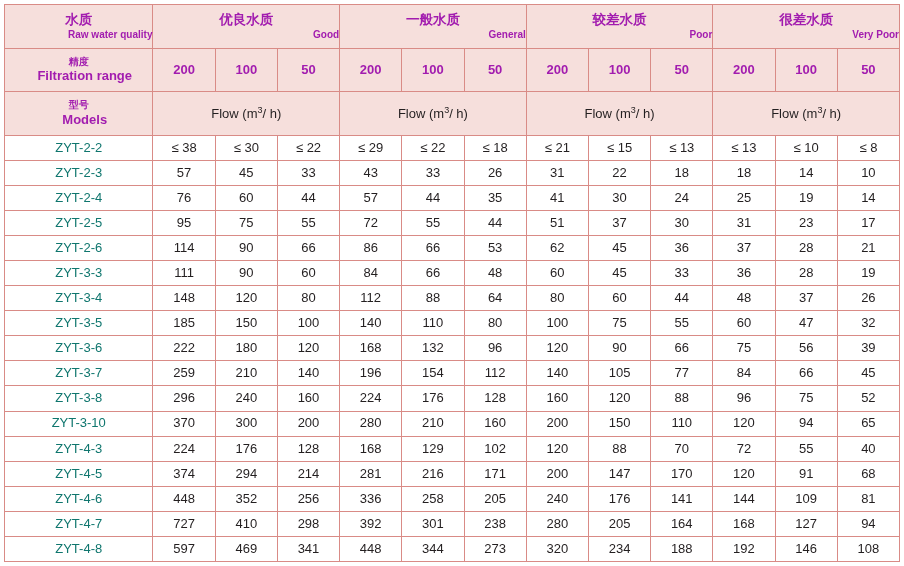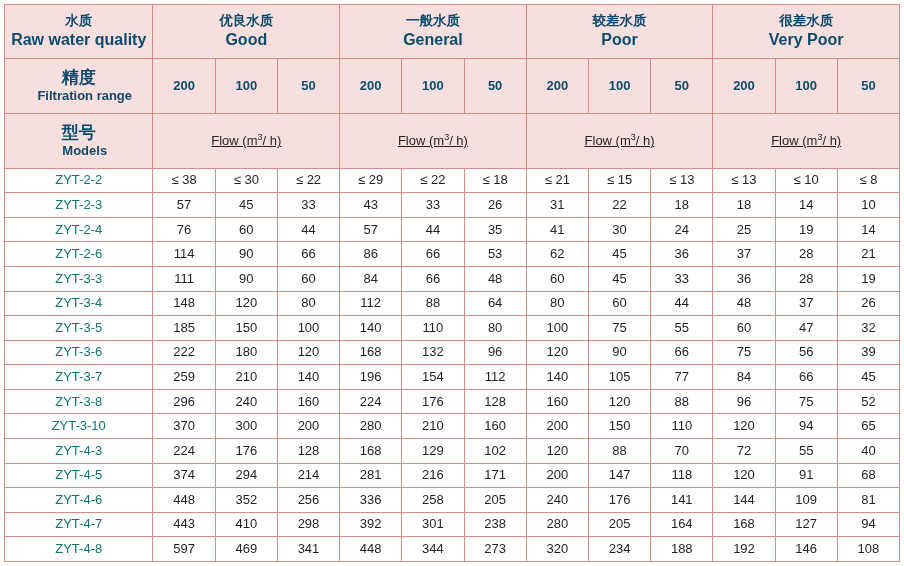--- a/index.html
+++ b/index.html
@@ -29,53 +29,53 @@
     border: 1px solid #d98b86;
     text-align: center;
     vertical-align: middle;
     font-size: 13px;
     padding: 0;
     line-height: 1.25;
   }
   
   .hdr {
     background: #f6dfdc;
-    color: #0c4a6e;
+    color: #a21caf;
     font-weight: bold;
   }
   .hdr-quality {
     font-size: 13px;
     padding: 4px 2px;
   }
   .hdr-quality .cn {
     display: block;
     font-size: 13.5px;
   }
   .hdr-quality .en {
     display: block;
-    font-size: 16px;
+    font-size: 10px;
+    text-align: right;
   }
   .hdr-range {
     font-size: 14px;
     font-weight: bold;
     padding: 6px 0;
   }
   .hdr-label {
     font-size: 13px;
     padding: 4px 2px;
   }
-  .hdr-label .cn { display: block; font-size: 17px; }
+  .hdr-label .cn { display: block; font-size: 10px; }
   .hdr-label .en { display: block; font-size: 13px; padding-left: 12px; }
   .hdr-flow {
     font-size: 13.5px;
     font-weight: normal;
     color: #231f20;
     background: #f6dfdc;
     padding: 6px 0;
-    text-decoration: underline;
   }
   .hdr-flow .unit sup {
     font-size: 9px;
     vertical-align: super;
   }
   
   td.model {
     font-size: 13px;
     color: #0f766e;
     background: #ffffff;
@@ -199,20 +199,35 @@
           <td class="val">44</td>
           <td class="val">35</td>
           <td class="val">41</td>
           <td class="val">30</td>
           <td class="val">24</td>
           <td class="val">25</td>
           <td class="val">19</td>
           <td class="val">14</td>
         </tr>
         <tr>
+          <td class="model">ZYT-2-5</td>
+          <td class="val">95</td>
+          <td class="val">75</td>
+          <td class="val">55</td>
+          <td class="val">72</td>
+          <td class="val">55</td>
+          <td class="val">44</td>
+          <td class="val">51</td>
+          <td class="val">37</td>
+          <td class="val">30</td>
+          <td class="val">31</td>
+          <td class="val">23</td>
+          <td class="val">17</td>
+        </tr>
+        <tr>
           <td class="model">ZYT-2-6</td>
           <td class="val">114</td>
           <td class="val">90</td>
           <td class="val">66</td>
           <td class="val">86</td>
           <td class="val">66</td>
           <td class="val">53</td>
           <td class="val">62</td>
           <td class="val">45</td>
           <td class="val">36</td>
@@ -343,21 +358,21 @@
         <tr>
           <td class="model">ZYT-4-5</td>
           <td class="val">374</td>
           <td class="val">294</td>
           <td class="val">214</td>
           <td class="val">281</td>
           <td class="val">216</td>
           <td class="val">171</td>
           <td class="val">200</td>
           <td class="val">147</td>
-          <td class="val">118</td>
+          <td class="val">170</td>
           <td class="val">120</td>
           <td class="val">91</td>
           <td class="val">68</td>
         </tr>
         <tr>
           <td class="model">ZYT-4-6</td>
           <td class="val">448</td>
           <td class="val">352</td>
           <td class="val">256</td>
           <td class="val">336</td>
@@ -365,21 +380,21 @@
           <td class="val">205</td>
           <td class="val">240</td>
           <td class="val">176</td>
           <td class="val">141</td>
           <td class="val">144</td>
           <td class="val">109</td>
           <td class="val">81</td>
         </tr>
         <tr>
           <td class="model">ZYT-4-7</td>
-          <td class="val">443</td>
+          <td class="val">727</td>
           <td class="val">410</td>
           <td class="val">298</td>
           <td class="val">392</td>
           <td class="val">301</td>
           <td class="val">238</td>
           <td class="val">280</td>
           <td class="val">205</td>
           <td class="val">164</td>
           <td class="val">168</td>
           <td class="val">127</td>

